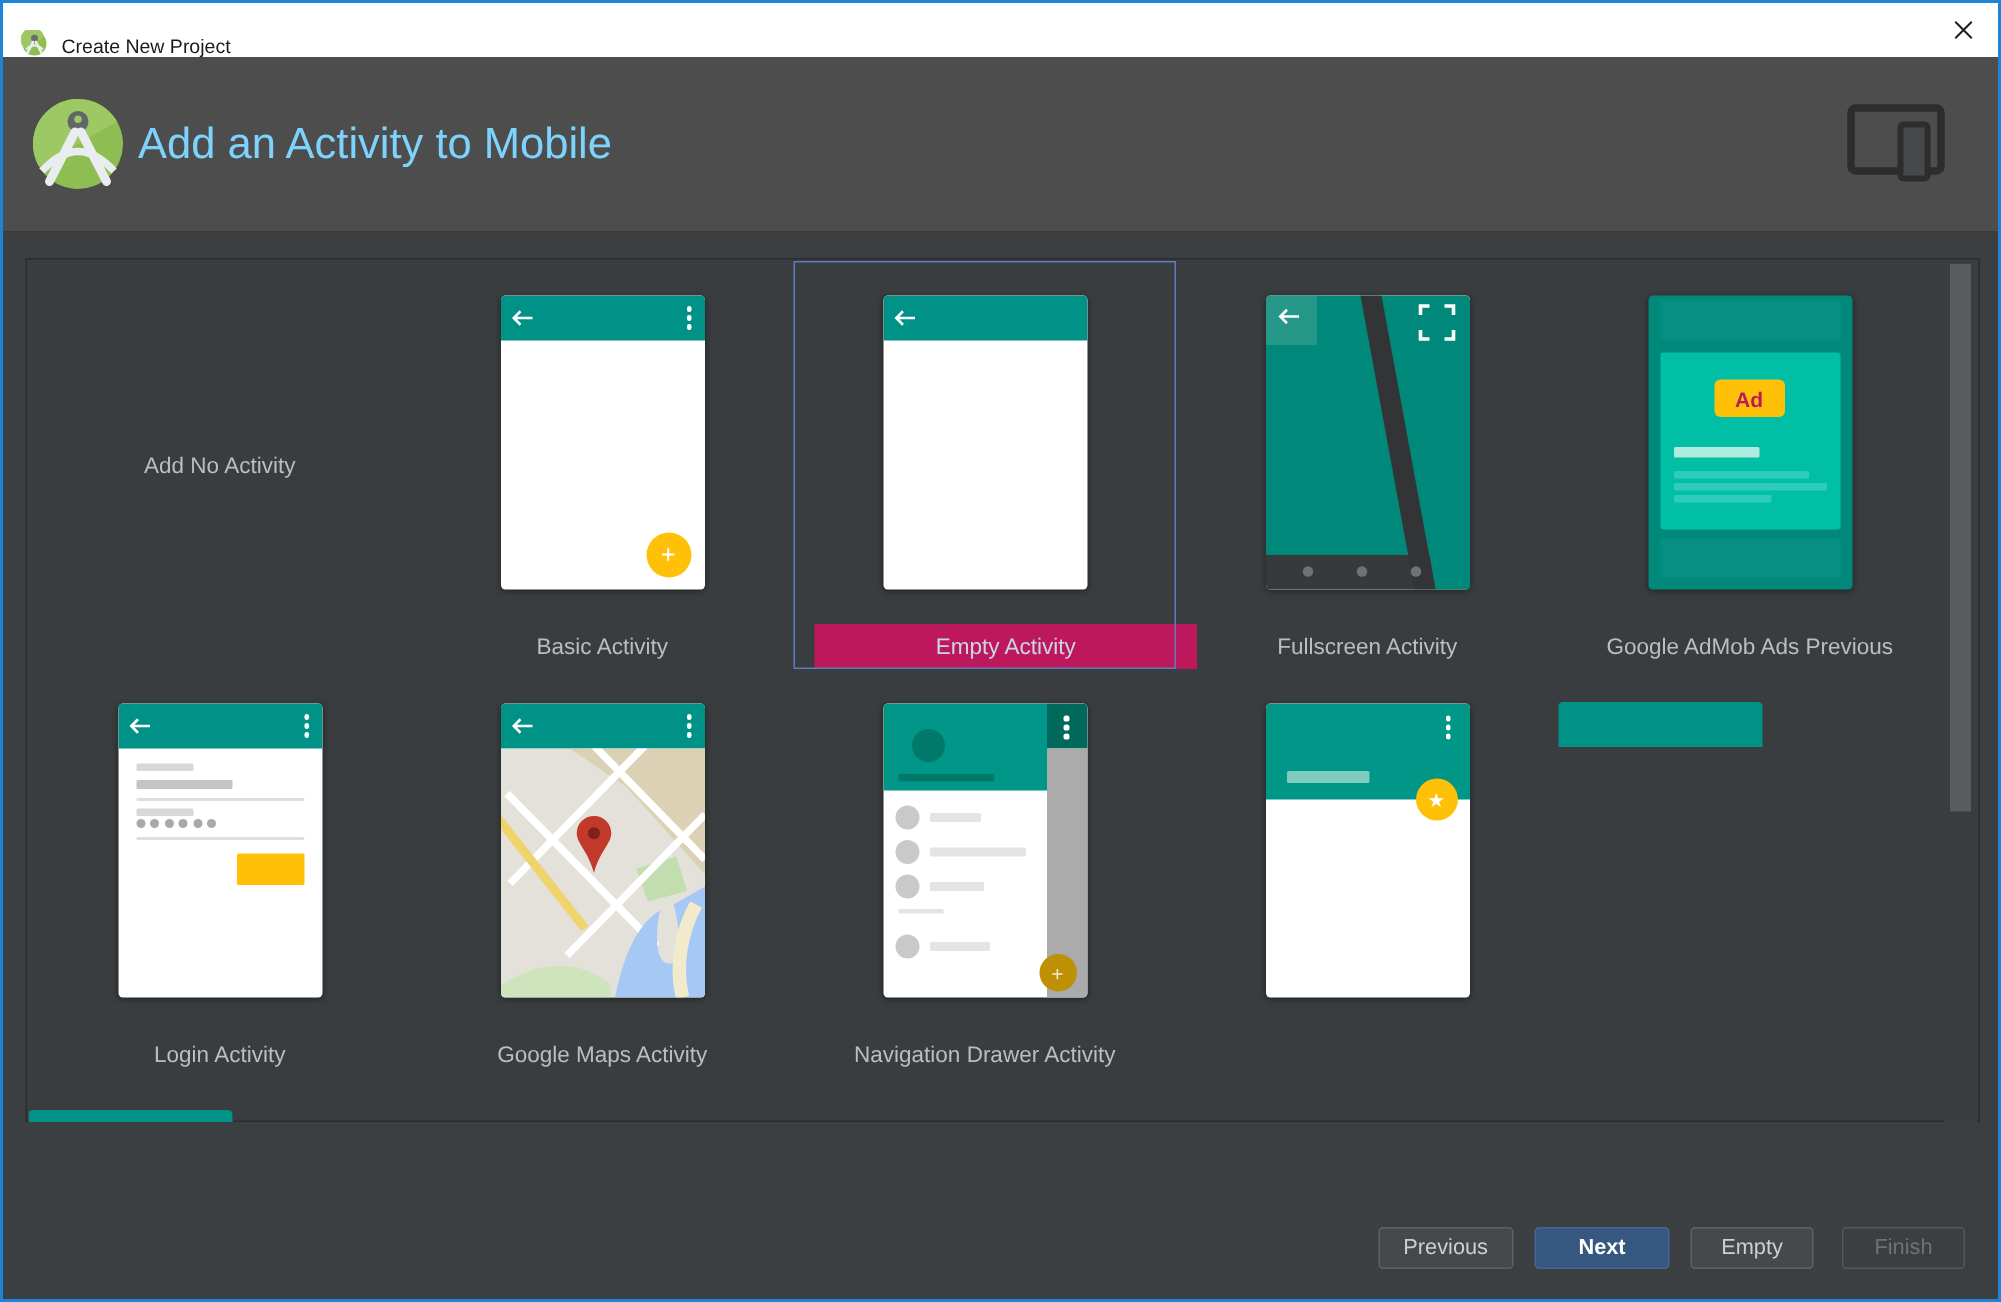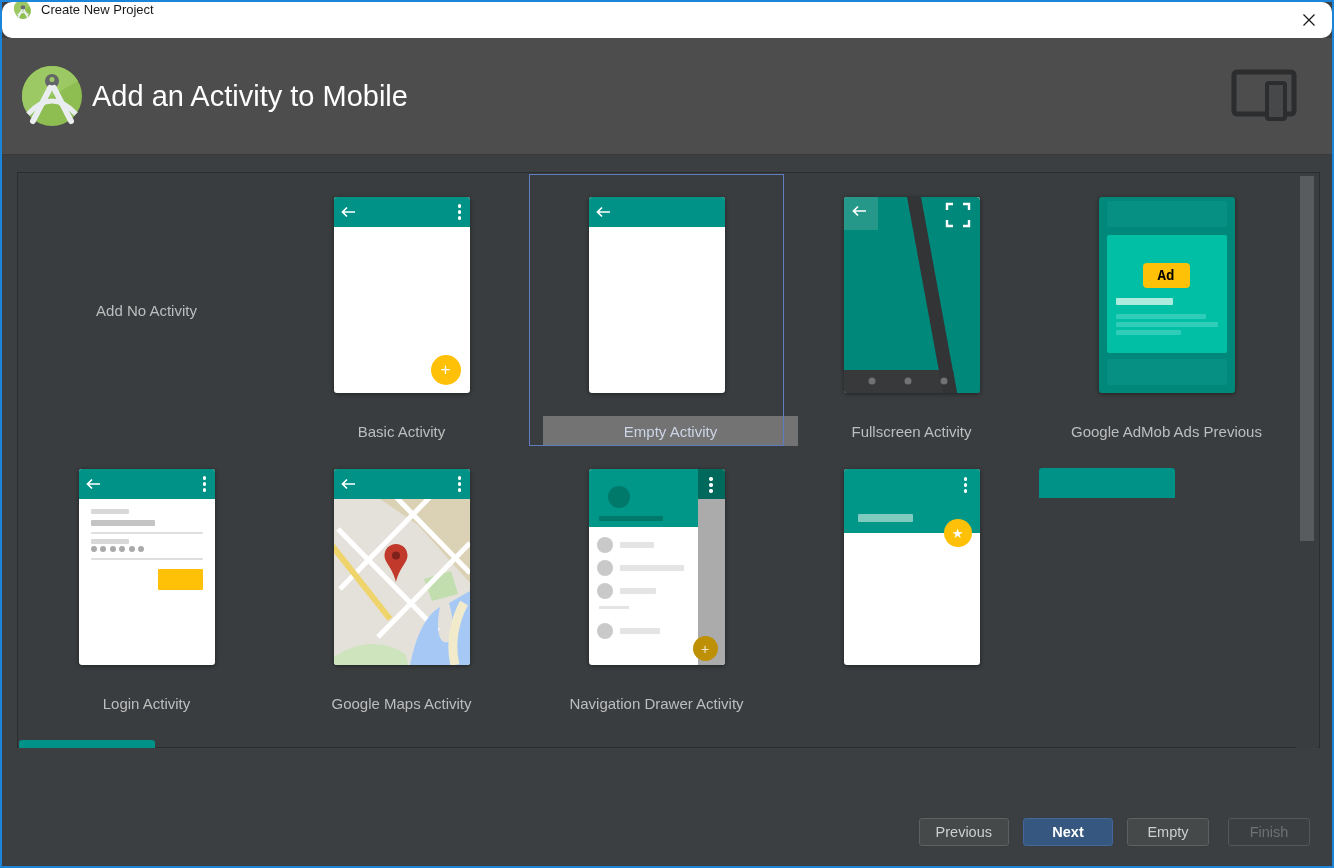--- a/index.html
+++ b/index.html
@@ -2,47 +2,47 @@
 <html><head>
 <meta charset="utf-8">
 <style>
   * { margin:0; padding:0; box-sizing:border-box; }
   html,body { width:1334px; height:868px; overflow:hidden; background:#3c3f41;
               font-family:"Liberation Sans", sans-serif; }
 
   .window { position:absolute; inset:0; border:2px solid #1d85d9; background:#3c3f41; }
 
   
-  .titlebar { height:36px; background:#ffffff; display:flex; align-items:flex-start;
-              padding-left:12px; position:relative;border-radius:10px; }
+  .titlebar { height:36px; background:#ffffff; display:flex; align-items:flex-end;
+              padding-left:12px; position:relative; }
   .titlebar .mini-logo { width:18px; height:18px; margin-right:9px; }
   .titlebar-title { font-size:13px; color:#1a1a1a; }
   .close-btn { position:absolute; right:0; top:0; width:46px; height:36px;
                display:flex; align-items:center; justify-content:center; cursor:default; }
 
   
   .header { height:117px; background:#4d4d4d; display:flex; align-items:center;
             padding:0 18px 0 18px; border-bottom:1px solid #3a3a3a; position:relative; }
   .logo { width:64px; height:64px; margin-right:8px; }
-  .header-title { font-size:29px; color:#ffffff; font-weight:400; }
+  .header-title { font-size:29px; color:#7dd3fc; font-weight:400; }
   .device-icon { margin-left:auto; margin-right:14px; }
 
   
   .panel { position:absolute; left:15px; top:170px; width:1303px; height:576px;
            background:#3a3d3f; border:1px solid #2a2c2e; }
   .grid-viewport { position:absolute; left:1px; top:1px; width:1279px; height:574px; overflow:hidden; }
   .grid { display:grid; grid-template-columns:repeat(5,255px); grid-auto-rows:272px; }
 
   .cell { position:relative; width:255px; height:272px; display:flex; flex-direction:column;
           align-items:center; }
   .thumb-zone { height:242px; width:100%; display:flex; align-items:center; justify-content:center; }
   .cell-label { height:30px; width:100%; display:flex; align-items:center; justify-content:center;
                 font-size:15px; color:#bdbdbd; }
   .cell.selected { outline:1px solid #5d7dc0; outline-offset:-1px; }
-  .cell.selected .cell-label { background:#737373; color:#ccd5e5;margin-left:28px; }
+  .cell.selected .cell-label { background:#be185d; color:#ccd5e5;margin-left:28px; }
   .cell--none .cell-label { position:absolute; inset:0; height:auto; }
 
   
   .thumb { position:relative; width:136px; height:196px; background:#fff; border-radius:3px;
            overflow:hidden; box-shadow:0 1px 4px rgba(0,0,0,.45); }
   .thumb-landscape { position:relative; width:196px; height:136px; border-radius:3px;
            overflow:hidden; box-shadow:0 1px 4px rgba(0,0,0,.45); }
   .appbar { position:absolute; top:0; left:0; right:0; height:30px; background:#009287;
             display:flex; align-items:center; justify-content:space-between; padding:0 7px; }
   .vdots { display:flex; flex-direction:column; gap:2.5px; align-items:center; width:6px; }
@@ -52,23 +52,23 @@
 
   
   .fab--basic { width:30px; height:30px; right:9px; bottom:8px; font-size:17px; }
   
   .thumb.admob { background:#00897B; }
   .admob-strip { position:absolute; left:8px; width:120px; height:26px; background:#069084; border-radius:2px; }
   .admob-strip.top { top:4px; }
   .admob-strip.bottom { top:162px; }
   .admob-main { position:absolute; left:8px; top:38px; width:120px; height:118px;
                 background:#00BFA5; border-radius:2px; }
-  .ad-badge { position:absolute; left:44px; top:66px; width:47px; height:25px; background:#FFC107;
-              border-radius:4px; color:#000000; font-weight:bold; font-size:14px;
-              display:flex; align-items:center; justify-content:center;font-family:Liberation Mono, monospace; }
+  .ad-badge { position:absolute; left:44px; top:56px; width:47px; height:25px; background:#FFC107;
+              border-radius:4px; color:#be185d; font-weight:bold; font-size:14px;
+              display:flex; align-items:center; justify-content:center; }
   .admob-line { position:absolute; border-radius:1px; }
   
   .ln { position:absolute; border-radius:1px; }
   .pw-dots { position:absolute; left:12px; top:77px; display:flex; gap:3.5px; }
   .pw-dots i { width:6px; height:6px; border-radius:50%; background:#a9a9a9; }
   .login-btn { position:absolute; left:79px; top:100px; width:45px; height:21px;
                background:#FFC107; border-radius:1px; }
   
   .md-left { position:absolute; left:0; top:0; width:86px; height:136px; background:#00897B; }
   .md-right { position:absolute; left:86px; top:0; width:110px; height:136px; background:#009E8E; }

